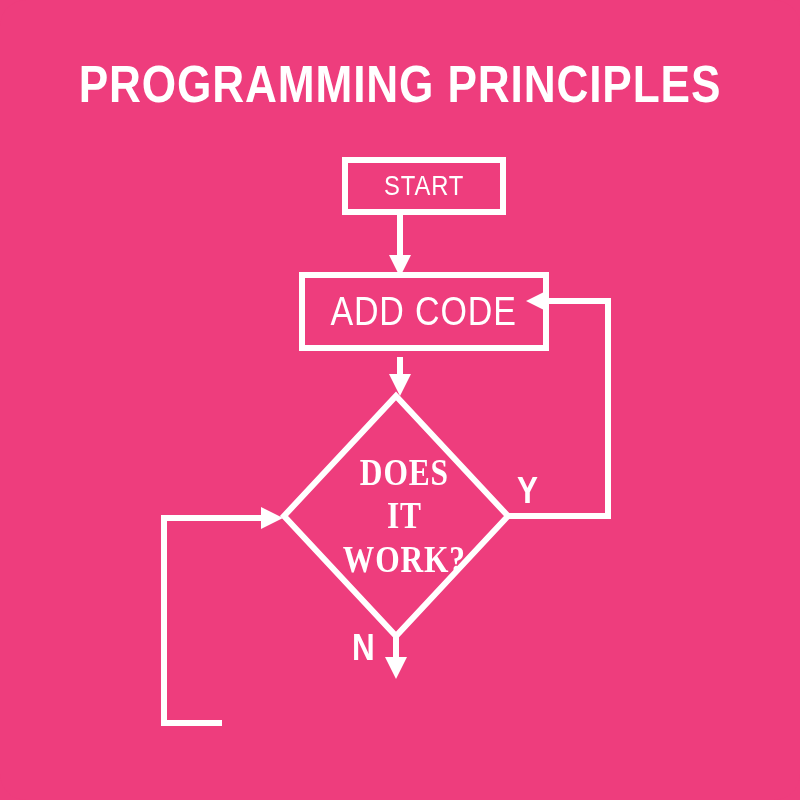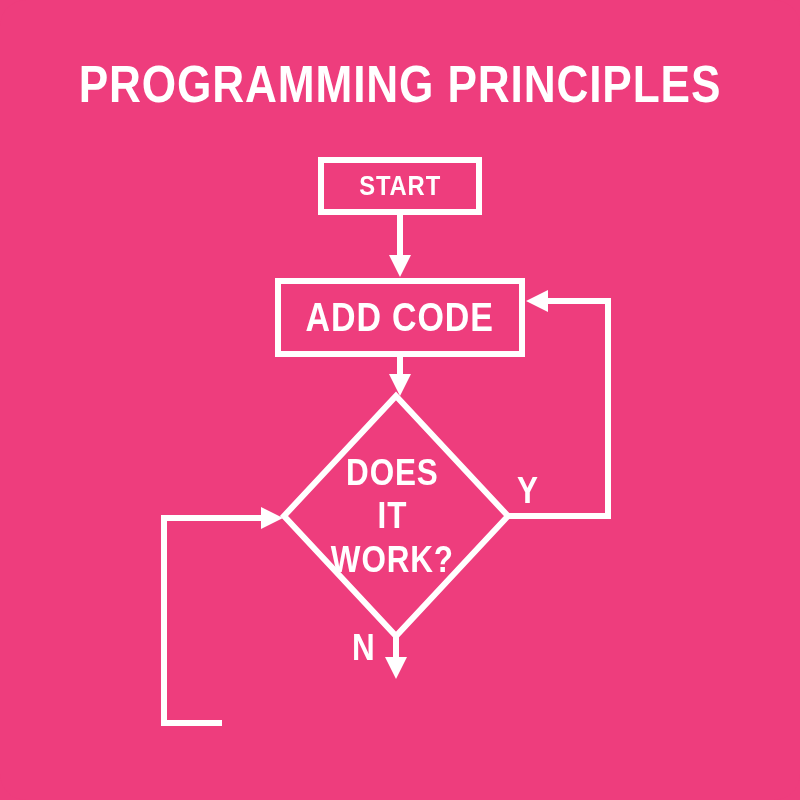--- a/index.html
+++ b/index.html
@@ -52,44 +52,46 @@
     stroke-linejoin: miter;
   }
   .connectors .arrowhead { fill: var(--fg); stroke: none; }
   .node {
     position: absolute;
     border: 6px solid var(--fg);
     display: flex;
     align-items: center;
     justify-content: center;
     color: var(--fg);
-    font-weight: bold;
+    font-weight: normal;
     background: transparent;
+    margin-left: 24px;
   }
   .node .txt, .decision-label .txt, .edge-label .txt {
     transform: scaleX(0.85);
     transform-origin: 50% 50%;
     letter-spacing: 1px;
     white-space: pre-line;
     text-align: center;
   }
   .node-start   { left: 318px; top: 157px; width: 164px; height: 58px; font-size: 28px; }
-  .node-addcode { left: 275px; top: 278px; width: 250px; height: 79px; font-size: 40px; }
+  .node-addcode { left: 275px; top: 272px; width: 250px; height: 79px; font-size: 40px; }
   .node-mess    { left: 218px; top: 680px; width: 364px; height: 83px; font-size: 42px; }
   .decision-label {
     position: absolute;
-    left: 280px; top: 396px;
+    left: 292px; top: 396px;
     width: 224px; height: 240px;
     display: flex;
     align-items: center;
     justify-content: center;
     color: var(--fg);
     font-weight: bold;
     font-size: 37px;
     line-height: 1.18;
+    font-family: Liberation Serif, serif;
   }
   .edge-label {
     position: absolute;
     width: 44px; height: 40px;
     display: flex;
     align-items: center;
     justify-content: center;
     color: var(--fg);
     font-weight: bold;
     font-size: 37px;

